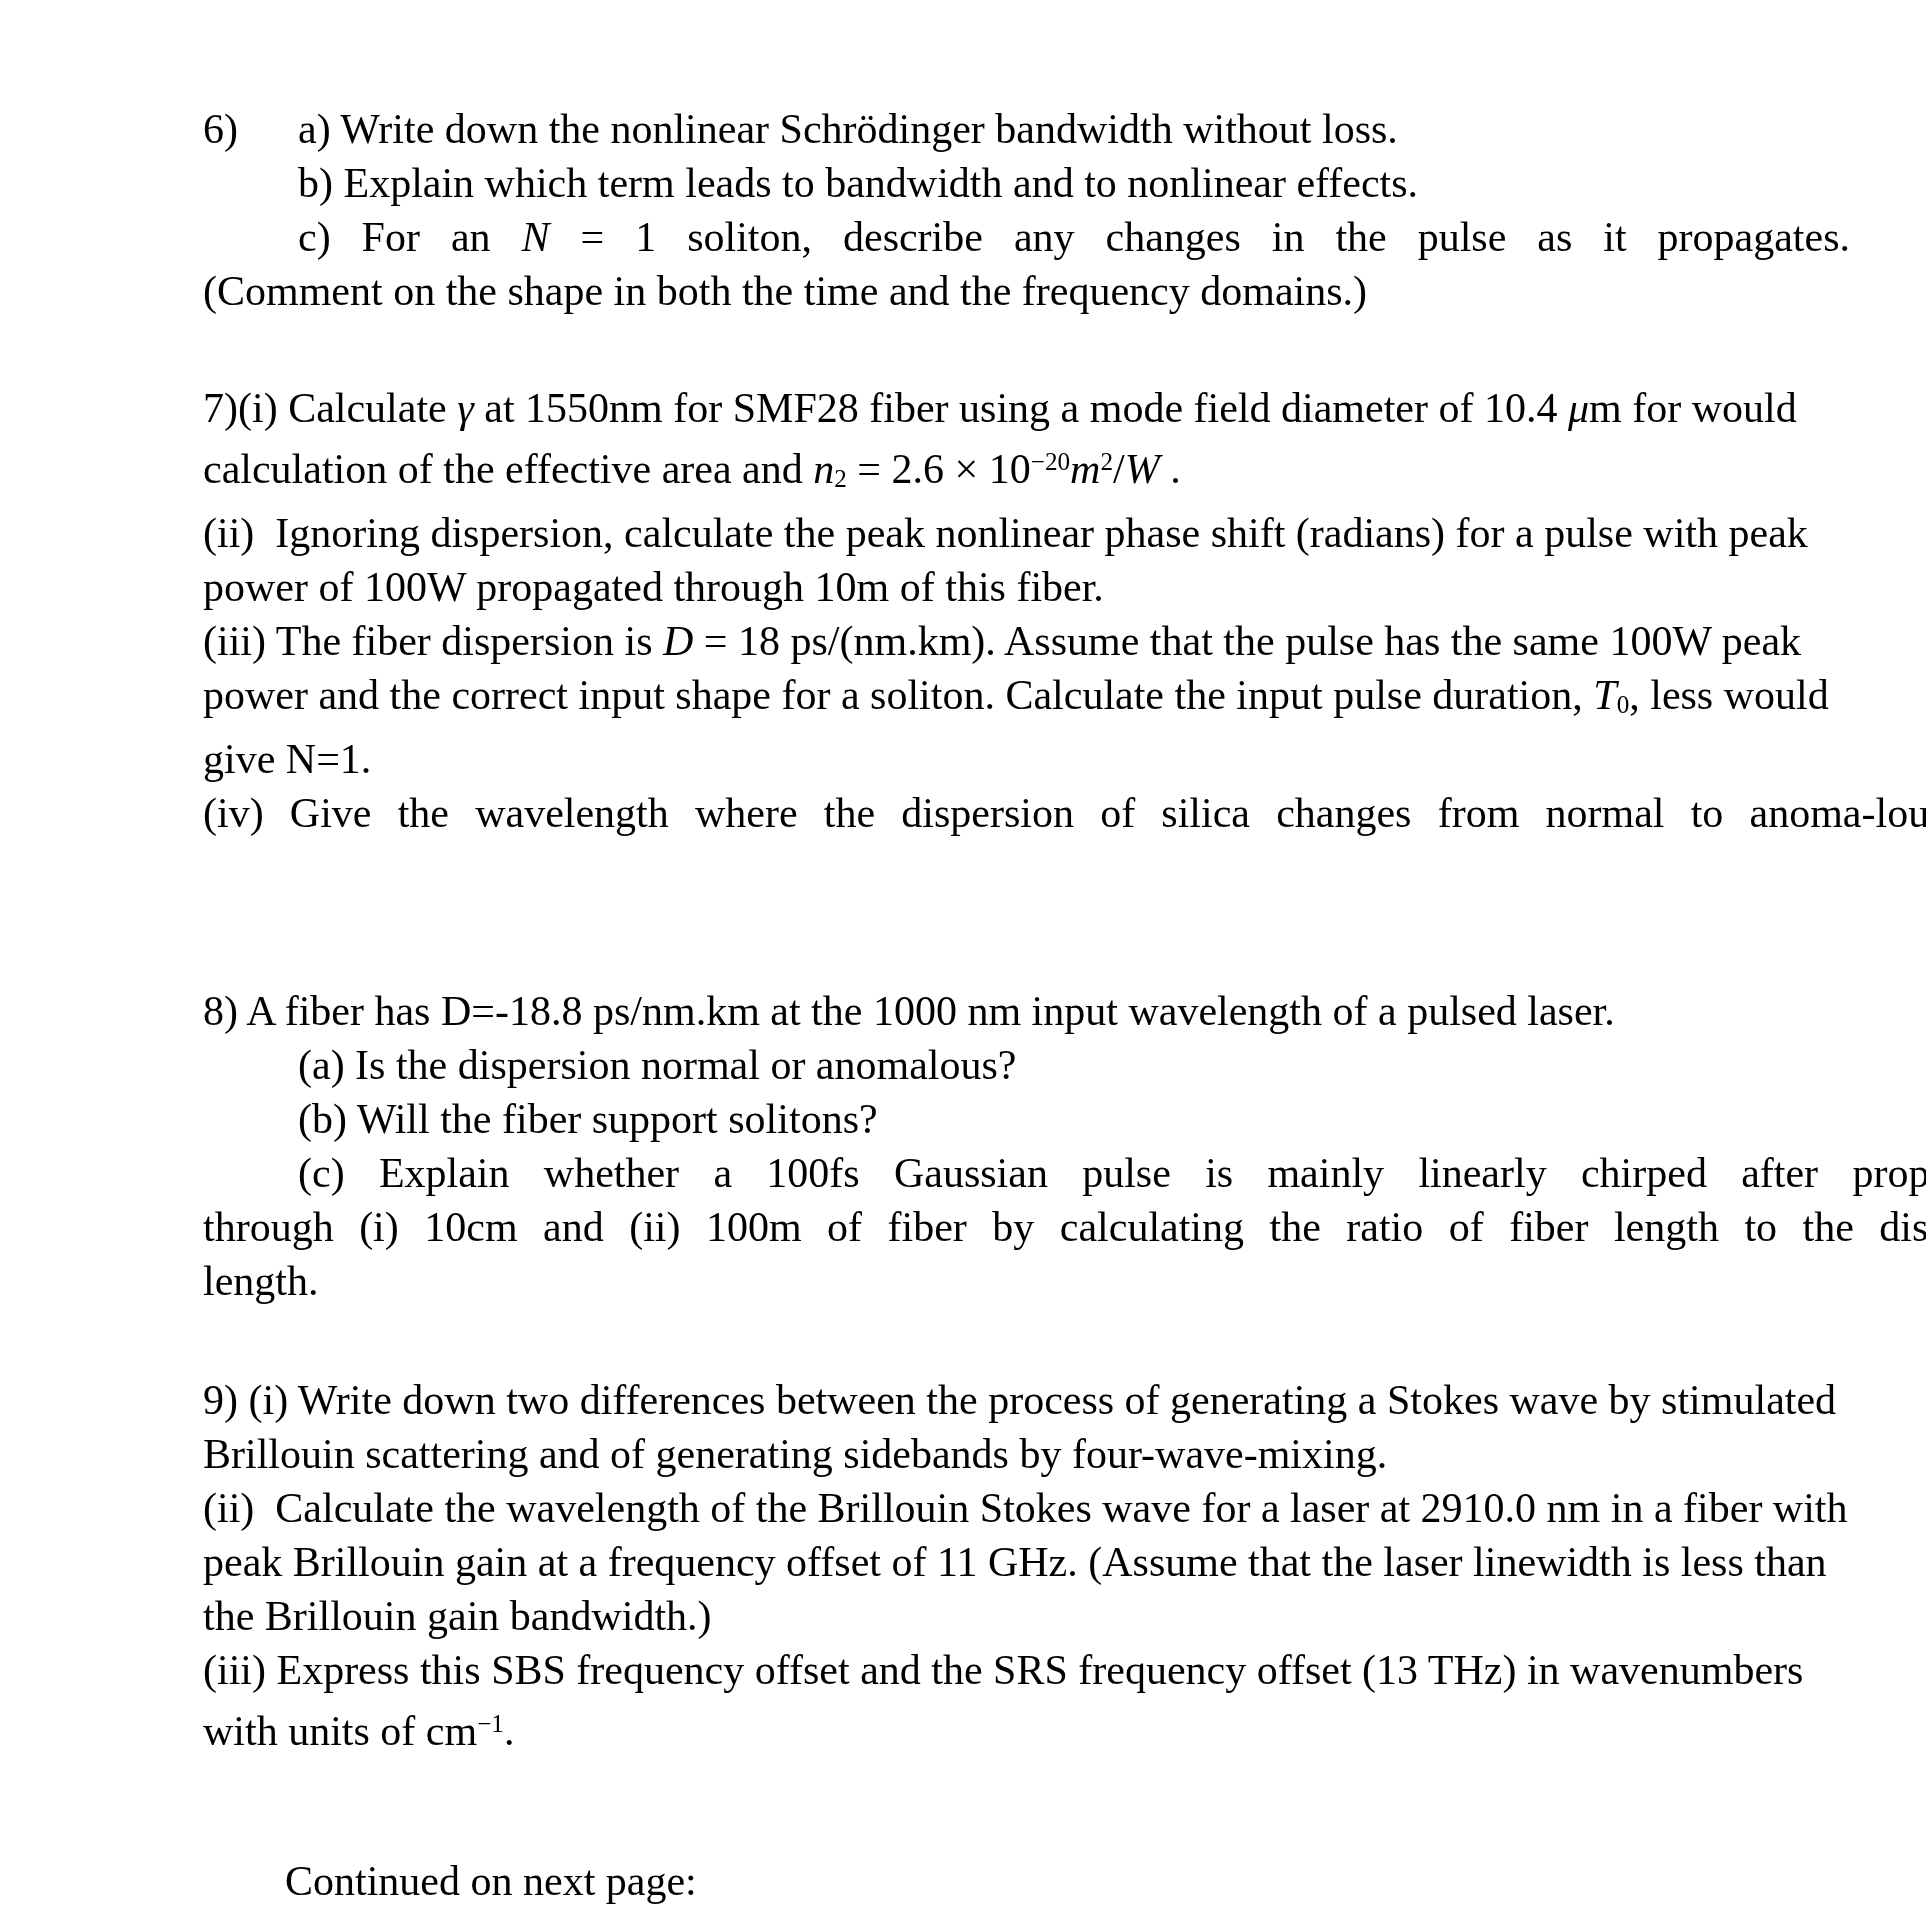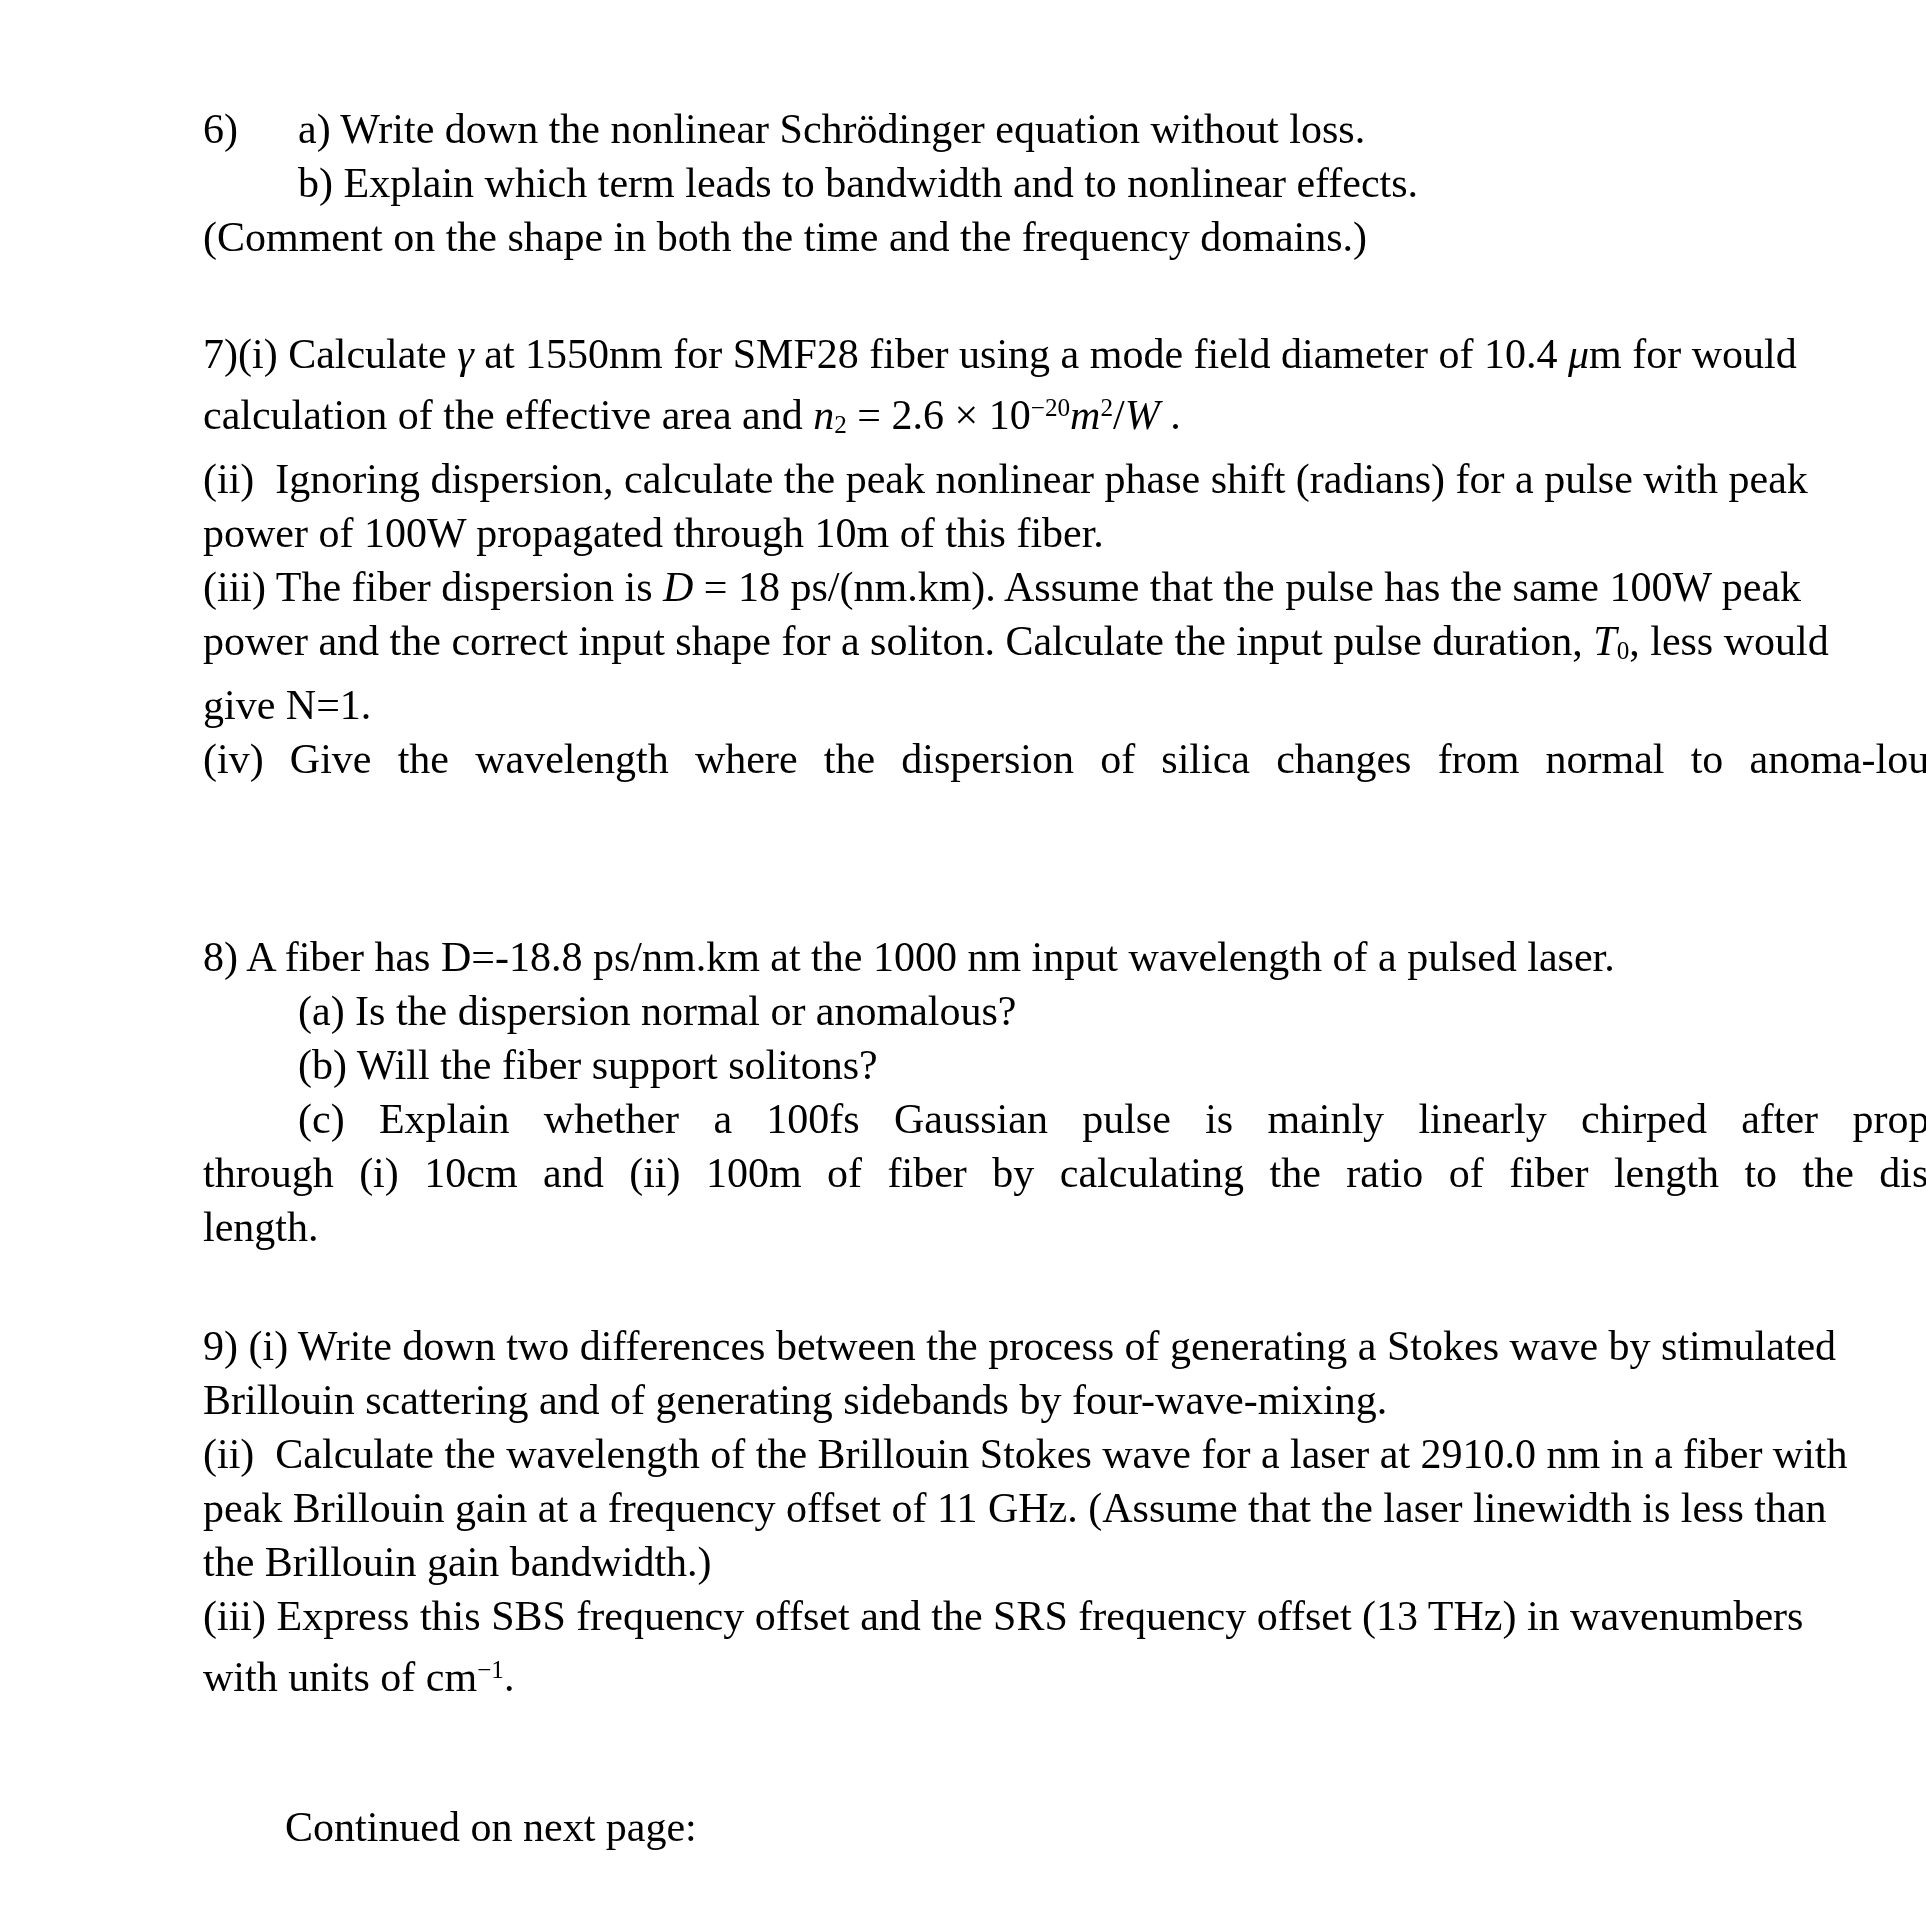--- a/index.html
+++ b/index.html
@@ -32,22 +32,23 @@
   .sup { font-size: 60%; vertical-align: 0.52em; }
   .sub { font-size: 60%; vertical-align: -0.16em; }
   .footer { margin-top: 96px; margin-left: 82px; }
 </style>
 </head>
 <body>
 
 <main class="page">
   <section id="content">
       <div>
-        <div class="ln"><span class="tag">6)</span><span>a) Write down the nonlinear Schrödinger equation without loss.</span></div>
+        <div class="ln"><span class="tag">6)</span><span>a) Write down the nonlinear Schrödinger bandwidth without loss.</span></div>
         <div class="ln ind"><span>b) Explain which term leads to bandwidth and to nonlinear effects.</span></div>
+        <div class="ln ind stretch" style="width: 1552px;"><span>c) For an </span><span class="i">N</span><span> = 1 soliton, describe any changes in the pulse as it propagates.</span></div>
         <div class="ln"><span>(Comment on the shape in both the time and the frequency domains.)</span></div>
       </div>
       <div style="margin-top: 63px;">
         <div class="ln"><span>7)(i) Calculate </span><span class="i">γ</span><span> at 1550nm for SMF28 fiber using a mode field diameter of 10.4 </span><span class="i">μ</span><span>m for would</span></div>
         <div class="ln"><span>calculation of the effective area and </span><span class="i">n</span><span class="sub">2</span><span> = 2.6 × 10</span><span class="sup">−20</span><span class="i">m</span><span class="sup">2</span><span>/</span><span class="i">W</span><span> .</span></div>
         <div class="ln"><span>(ii)  Ignoring dispersion, calculate the peak nonlinear phase shift (radians) for a pulse with peak</span></div>
         <div class="ln"><span>power of 100W propagated through 10m of this fiber.</span></div>
         <div class="ln"><span>(iii) The fiber dispersion is </span><span class="i">D</span><span> = 18 ps/(nm.km). Assume that the pulse has the same 100W peak</span></div>
         <div class="ln"><span>power and the correct input shape for a soliton. Calculate the input pulse duration, </span><span class="i">T</span><span class="sub">0</span><span>, less would</span></div>
         <div class="ln"><span>give N=1.</span></div>

